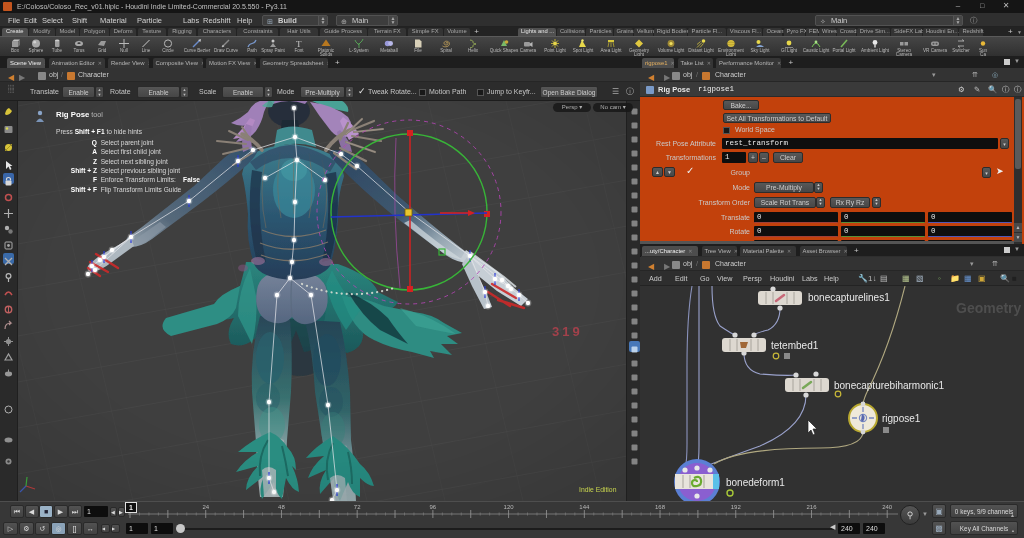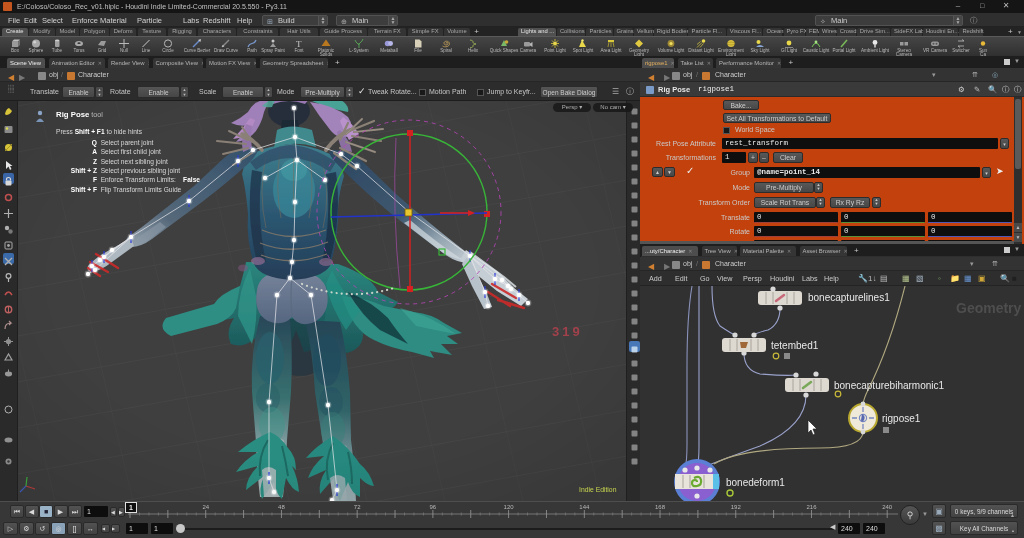--- a/index.html
+++ b/index.html
@@ -75,29 +75,29 @@
   <div class="ttext">E:/Coloso/Coloso_Rec_v01.hiplc - Houdini Indie Limited-Commercial 20.5.550 - Py3.11</div>
   <div class="winbtn" style="left:951px;">–</div>
   <div class="winbtn" style="left:975px;font-size:7px;">□</div>
   <div class="winbtn" style="left:999px;">✕</div>
 </div>
 
 <div id="menubar" class="abs">
   <span class="m" style="left:8px;">File</span>
   <span class="m" style="left:24px;">Edit</span>
   <span class="m" style="left:42px;">Select</span>
-  <span class="m" style="left:72px;">Enforce</span>
+  <span class="m" style="left:72px;">Shift</span>
   <span class="m" style="left:100px;">Material</span>
   <span class="m" style="left:137px;">Particle</span>
   <span class="m" style="left:183px;">Labs</span>
   <span class="m" style="left:203px;">Redshift</span>
   <span class="m" style="left:237px;">Help</span>
   <div class="ddrop" style="left:262px;width:66px;">
     <span style="position:absolute;left:4px;top:1px;color:#9ab;font-size:7px;">⊞</span>
-    <span style="position:absolute;left:15px;">Build</span>
+    <span style="position:absolute;left:15px;font-weight:bold;">Build</span>
     <span class="spin">▲<br>▼</span>
   </div>
   <div class="ddrop" style="left:336px;width:62px;">
     <span style="position:absolute;left:4px;top:1px;color:#aaa;font-size:7px;">⊕</span>
     <span style="position:absolute;left:15px;">Main</span>
     <span class="spin">▲<br>▼</span>
   </div>
   <div class="ddrop" style="left:815px;width:148px;">
     <span style="position:absolute;left:4px;top:1px;color:#aaa;font-size:7px;">✧</span>
     <span style="position:absolute;left:15px;">Main</span>
@@ -801,21 +801,20 @@
       <div class="pbtn" style="left: 360px; top: 41px; width: 9px; height: 11px; line-height: 10px; font-size: 5px;">▾</div>
       <div class="plabel" style="left: 0px; top: 55px; width: 76px;">Transformations</div>
       <div class="pfield" style="left: 82px; top: 55px; width: 24px; height: 11px;">1</div>
       <div class="pbtn" style="left: 108px; top: 55px; width: 10px; height: 11px; line-height: 10px;">+</div>
       <div class="pbtn" style="left: 119px; top: 55px; width: 10px; height: 11px; line-height: 10px;">–</div>
       <div class="pbtn" style="left: 133px; top: 55px; width: 30px; height: 11px; line-height: 10px;">Clear</div>
       <div class="pbtn" style="left: 12px; top: 70px; width: 11px; height: 10px; line-height: 9px; font-size: 5px;">▲</div>
       <div class="pbtn" style="left: 24px; top: 70px; width: 11px; height: 10px; line-height: 9px; font-size: 5px;">▼</div>
       <div style="position: absolute; left: 46px; top: 68px; color: rgb(238, 238, 238); font-size: 10px;">✓</div>
       <div class="plabel" style="left: 60px; top: 70px; width: 50px;">Group</div>
-      <div class="pfield" style="left: 114px; top: 70px; width: 226px; height: 11px; font-weight: bold;">@name=point_14</div>
       <div class="pbtn" style="left: 342px; top: 70px; width: 9px; height: 11px; line-height: 10px; font-size: 5px;">▾</div>
       <div style="position: absolute; left: 356px; top: 69px; color: rgb(238, 238, 238); font-size: 9px;">➤</div>
       <div class="plabel" style="left: 60px; top: 85px; width: 50px;">Mode</div>
       <div class="pbtn" style="left: 114px; top: 85px; width: 60px; height: 11px; line-height: 10px;">Pre-Multiply</div>
       <div class="pbtn" style="left: 174px; top: 85px; width: 9px; height: 11px; line-height: 4px; font-size: 4px;">▲<br>▼</div>
       <div class="plabel" style="left: 14px; top: 100px; width: 96px;">Transform Order</div>
       <div class="pbtn" style="left: 114px; top: 100px; width: 62px; height: 11px; line-height: 10px;">Scale Rot Trans</div>
       <div class="pbtn" style="left: 176px; top: 100px; width: 9px; height: 11px; line-height: 4px; font-size: 4px;">▲<br>▼</div>
       <div class="pbtn" style="left: 190px; top: 100px; width: 40px; height: 11px; line-height: 10px;">Rx Ry Rz</div>
       <div class="pbtn" style="left: 232px; top: 100px; width: 9px; height: 11px; line-height: 4px; font-size: 4px;">▲<br>▼</div>

